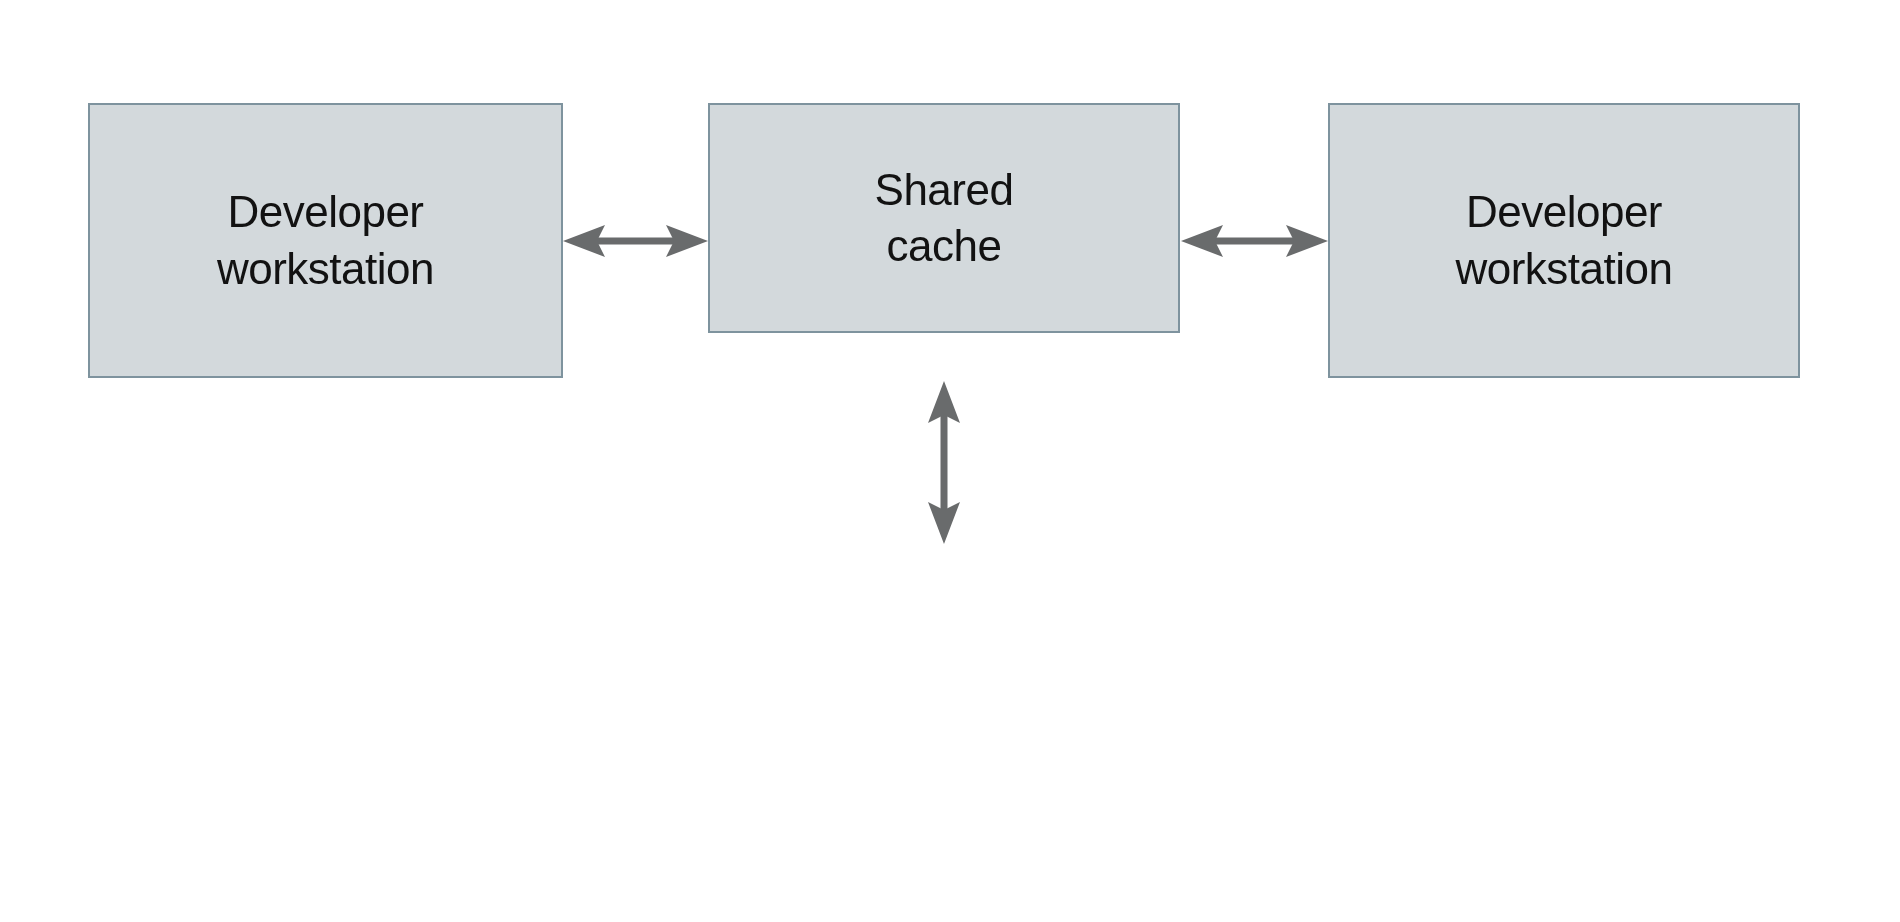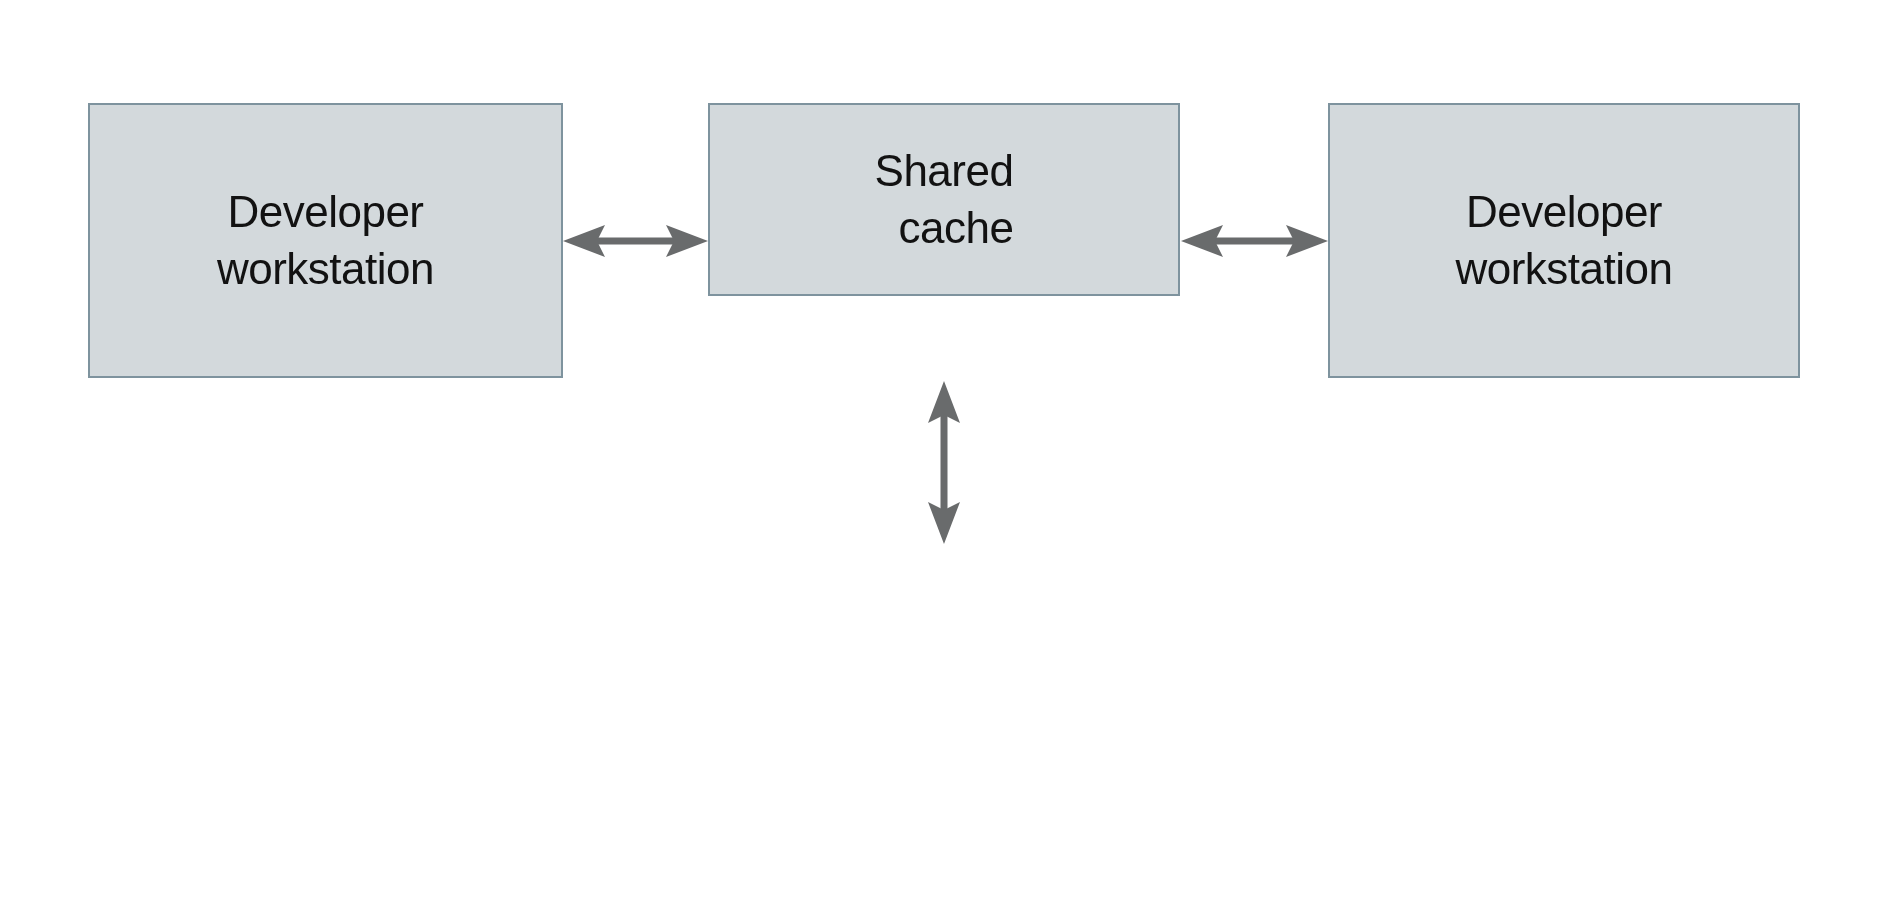--- a/index.html
+++ b/index.html
@@ -29,21 +29,21 @@
     text-align: center;
   }
   .node-label {
     font-size: 44px;
     line-height: 1.28;
     color: var(--text-color);
     white-space: pre-line;
     letter-spacing: -0.5px;
   }
   .node-dev-left   { left: 88px;   top: 103px; width: 475px; height: 275px; }
-  .node-shared     { left: 708px;  top: 103px; width: 472px; height: 193px; text-align: right; }
+  .node-shared     { left: 708px;  top: 103px; width: 472px; height: 230px; }
   .node-dev-right  { left: 1328px; top: 103px; width: 472px; height: 275px; }
   .node-ci         { left: 708px;  top: 545px; width: 472px; height: 275px; }
   .arrow {
     position: absolute;
     color: var(--arrow-color);
   }
   .arrow svg { display: block; width: 100%; height: 100%; }
   .arrow-left  { left: 563px;  top: 219px; width: 145px; height: 44px; }
   .arrow-right { left: 1181px; top: 219px; width: 147px; height: 44px; }
   .arrow-down  { left: 922px;  top: 381px; width: 44px;  height: 163px; }

